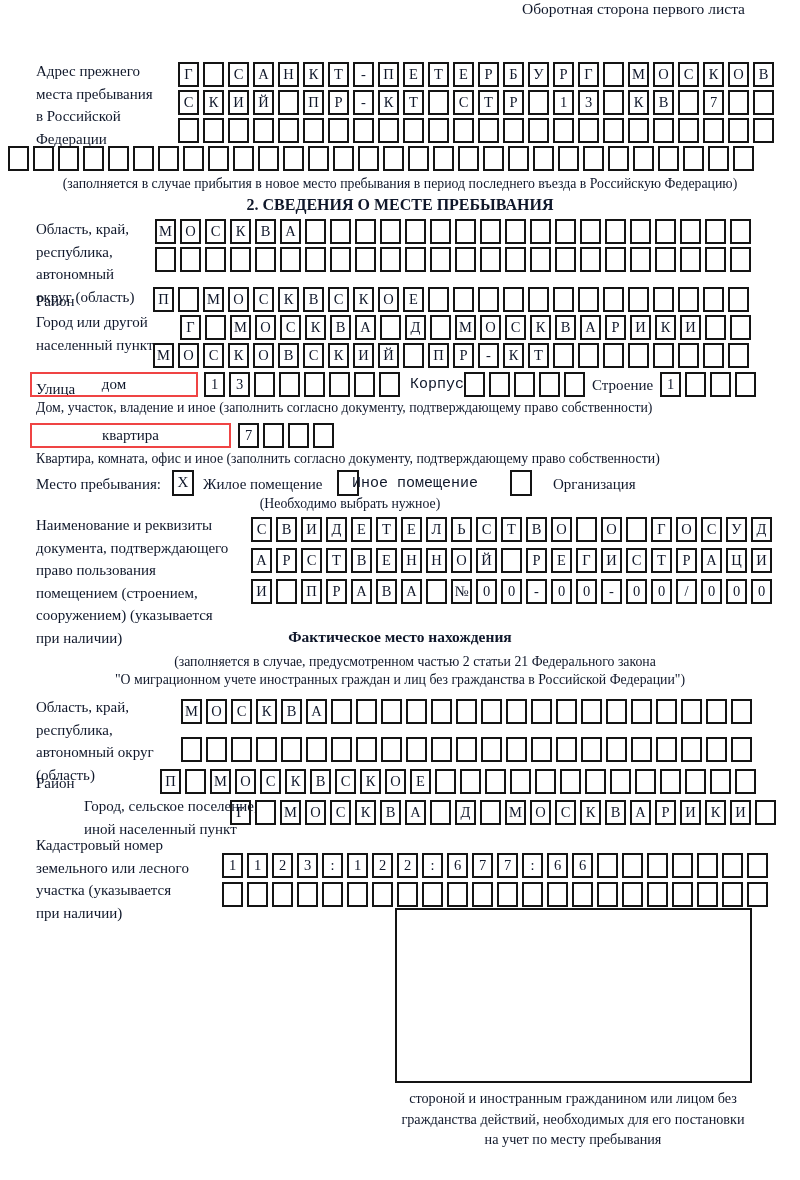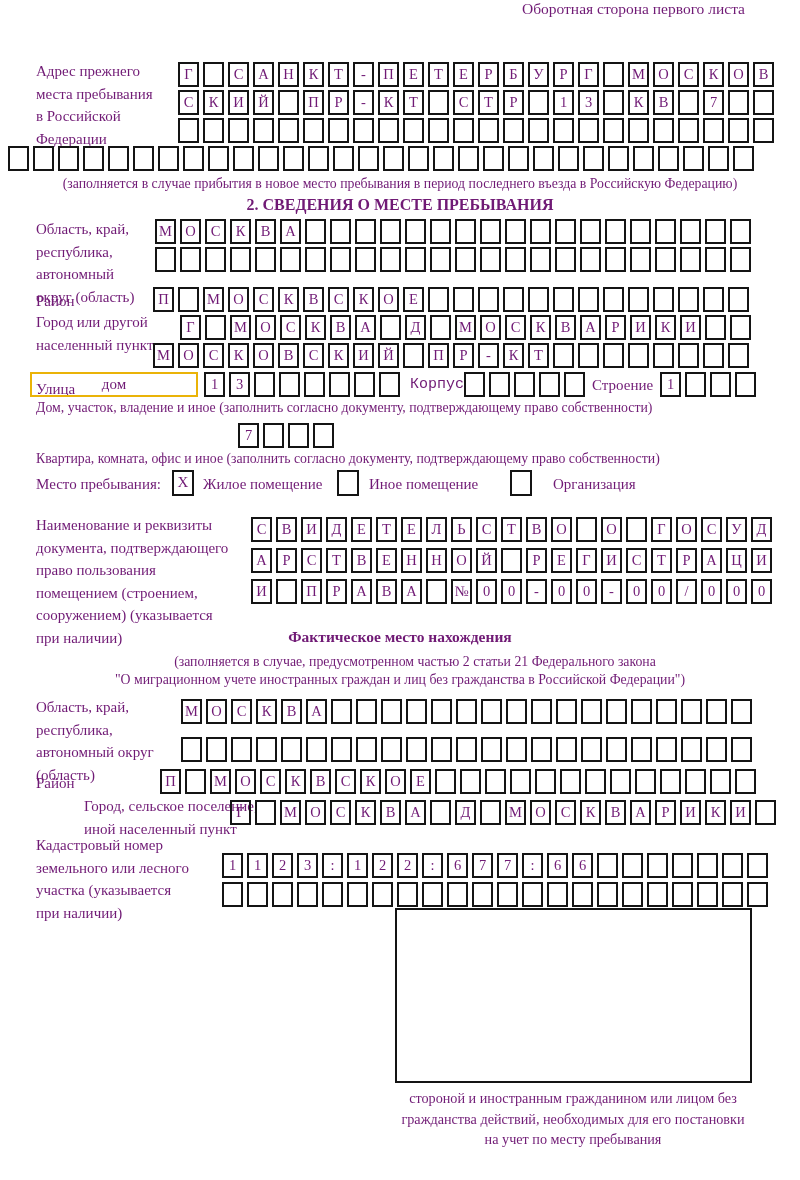--- a/index.html
+++ b/index.html
@@ -1,26 +1,26 @@
 <!DOCTYPE html>
 <html><head>
 <meta charset="utf-8">
 <style>
   html,body{margin:0;padding:0;background:#ffffff;}
   .page{position:relative;width:800px;height:1180px;background:#fff;overflow:hidden;
-        font-family:"Liberation Serif", serif;color:#701a75;}
+        font-family:"Liberation Serif", serif;color:#0f172a;}
   .abs{position:absolute;}
   .lbl{font-size:15px;line-height:22.5px;white-space:nowrap;}
   .note{font-size:13.8px;white-space:nowrap;}
   .center{width:800px;text-align:center;}
   .title{font-weight:bold;font-size:16px;}
   .cells{display:flex;}
   .cell{box-sizing:border-box;flex:none;width:21px;height:25px;border:2px solid #141414;
         margin-right:4px;text-align:center;font-size:14.5px;line-height:20px;font-weight:normal;}
-  .widebox{box-sizing:border-box;height:25px;border:2px solid #eab308;display:flex;
+  .widebox{box-sizing:border-box;height:25px;border:2px solid #ef4444;display:flex;
            align-items:center;justify-content:center;font-size:15px;}
   .chk{box-sizing:border-box;width:22px;height:26px;border:2px solid #141414;text-align:center;
        font-size:15px;line-height:21px;}
   .stamp{box-sizing:border-box;border:2px solid #141414;background:#fff;}
   .cap{font-size:14.2px;line-height:20.5px;text-align:center;}
 </style>
 </head>
 <body>
 
 <div class="page">
@@ -313,35 +313,37 @@
     </div>
   <div class="abs lbl" style="left:592px;top:374px;">Строение</div>
   <div class="abs cells" style="left:660px;top:372px;">
       <span class="cell">1</span>
       <span class="cell"></span>
       <span class="cell"></span>
       <span class="cell"></span>
     </div>
   <div class="abs note" style="left:36px;top:400px;">Дом, участок, владение и иное (заполнить согласно документу, подтверждающему право собственности)</div>
 
+  <div class="abs widebox" style="left:30px;top:423px;width:201px;">квартира</div>
   <div class="abs cells" style="left:238px;top:423px;">
       <span class="cell">7</span>
       <span class="cell"></span>
       <span class="cell"></span>
       <span class="cell"></span>
     </div>
   <div class="abs note" style="left:36px;top:451px;">Квартира, комната, офис и иное (заполнить согласно документу, подтверждающему право собственности)</div>
 
   <div class="abs lbl" style="left:36px;top:473px;">Место пребывания:</div>
   <div class="abs chk" style="left:172px;top:470px;">X</div>
   <div class="abs lbl" style="left:203px;top:473px;">Жилое помещение</div>
   <div class="abs chk" style="left:337px;top:470px;"></div>
-  <div class="abs lbl" style="left:369px;top:473px;">Иное помещение</div>
+  <div class="abs lbl" style="left:352px;top:473px;font-family:Liberation Mono, monospace;">Иное помещение</div>
   <div class="abs chk" style="left:510px;top:470px;"></div>
   <div class="abs lbl" style="left:553px;top:473px;">Организация</div>
+  <div class="abs note" style="left:170px;top:496px;width:360px;text-align:center;">(Необходимо выбрать нужное)</div>
 
   <div class="abs" style="left:36px;top:514px;">
     <div class="lbl">Наименование и реквизиты</div>
     <div class="lbl">документа, подтверждающего</div>
     <div class="lbl">право пользования</div>
     <div class="lbl">помещением (строением,</div>
     <div class="lbl">сооружением) (указывается</div>
     <div class="lbl">при наличии)</div>
   </div>
   <div class="abs cells" style="left:251px;top:517px;">

